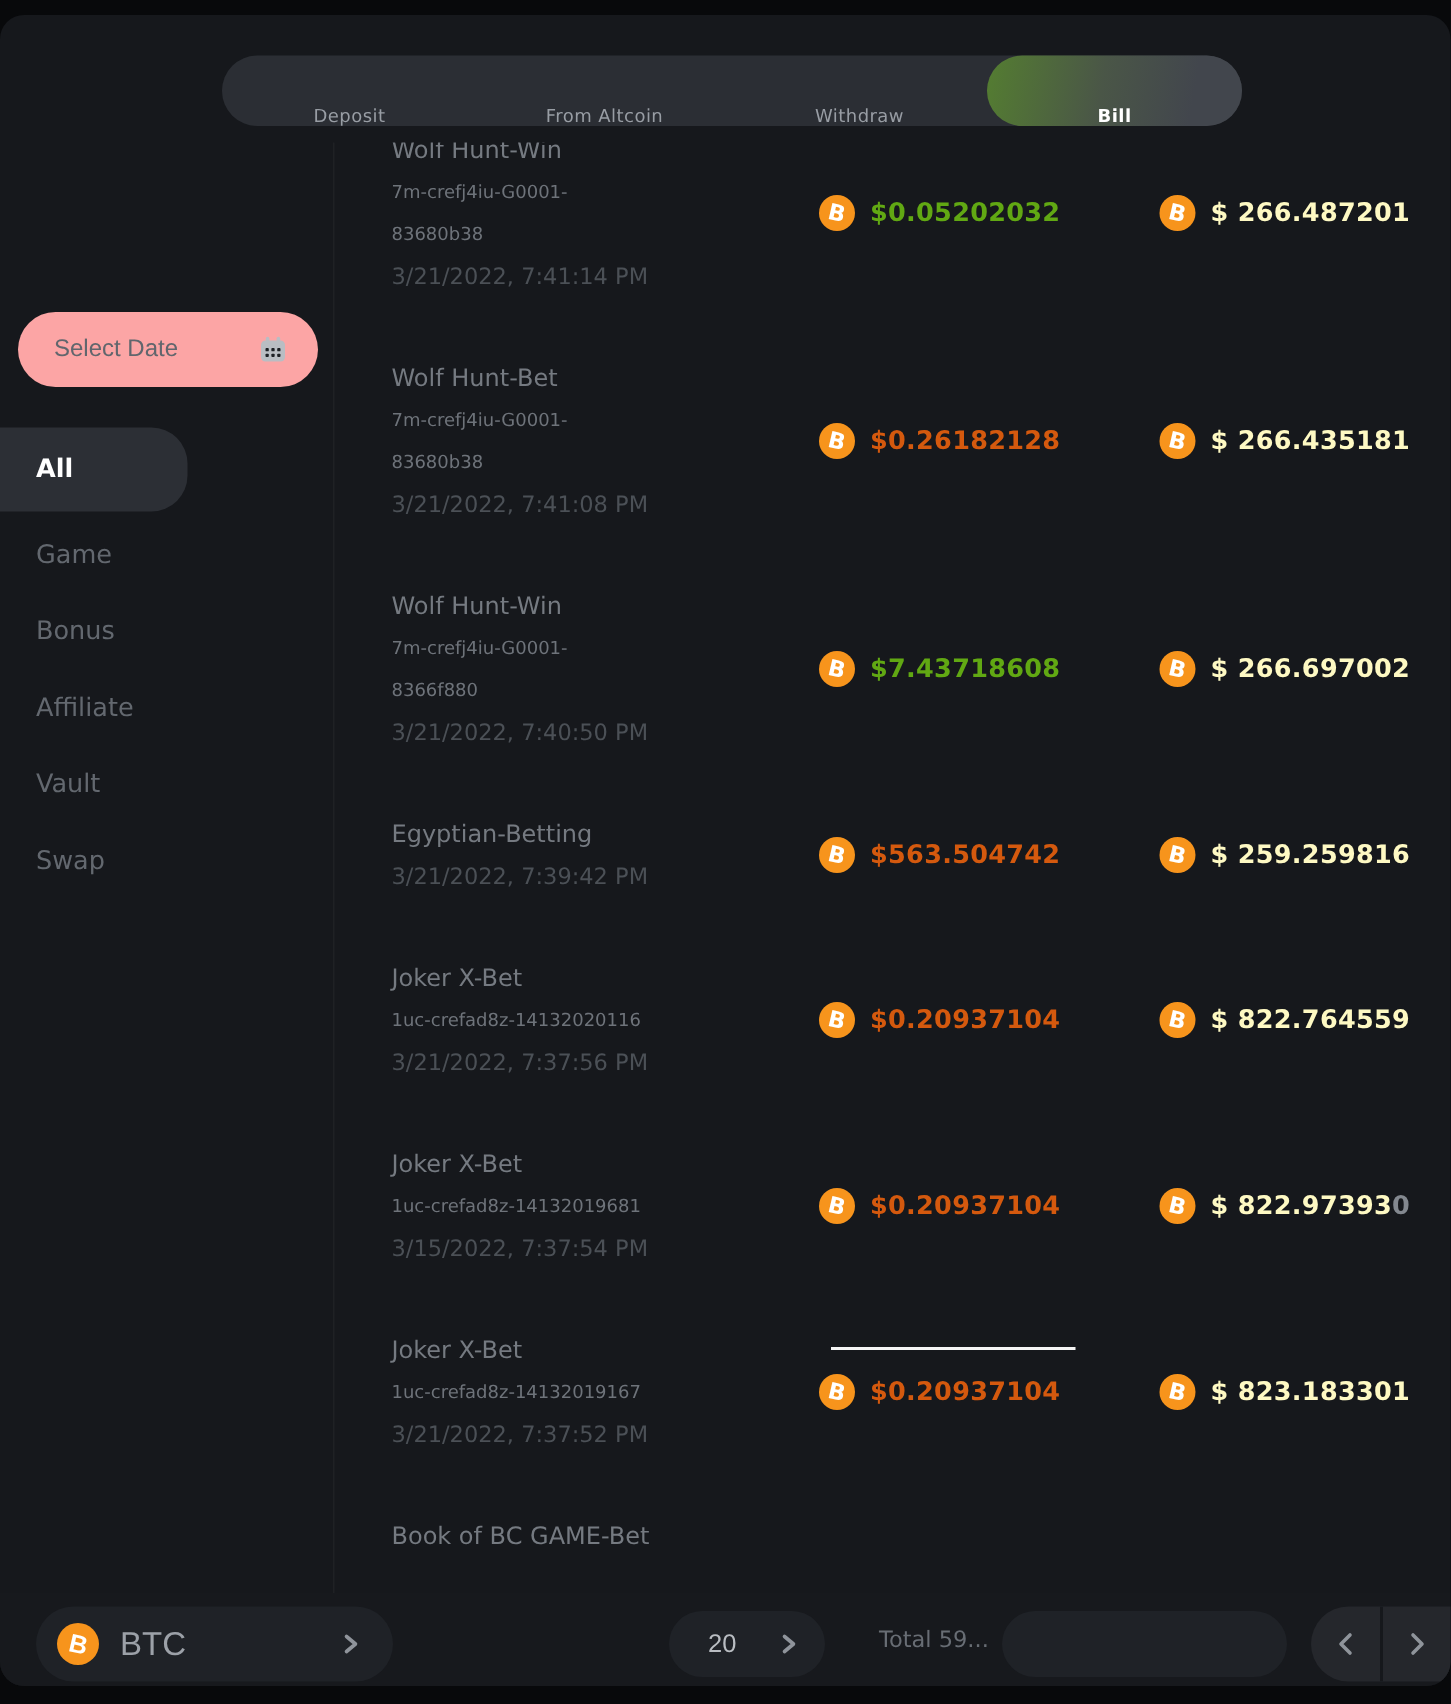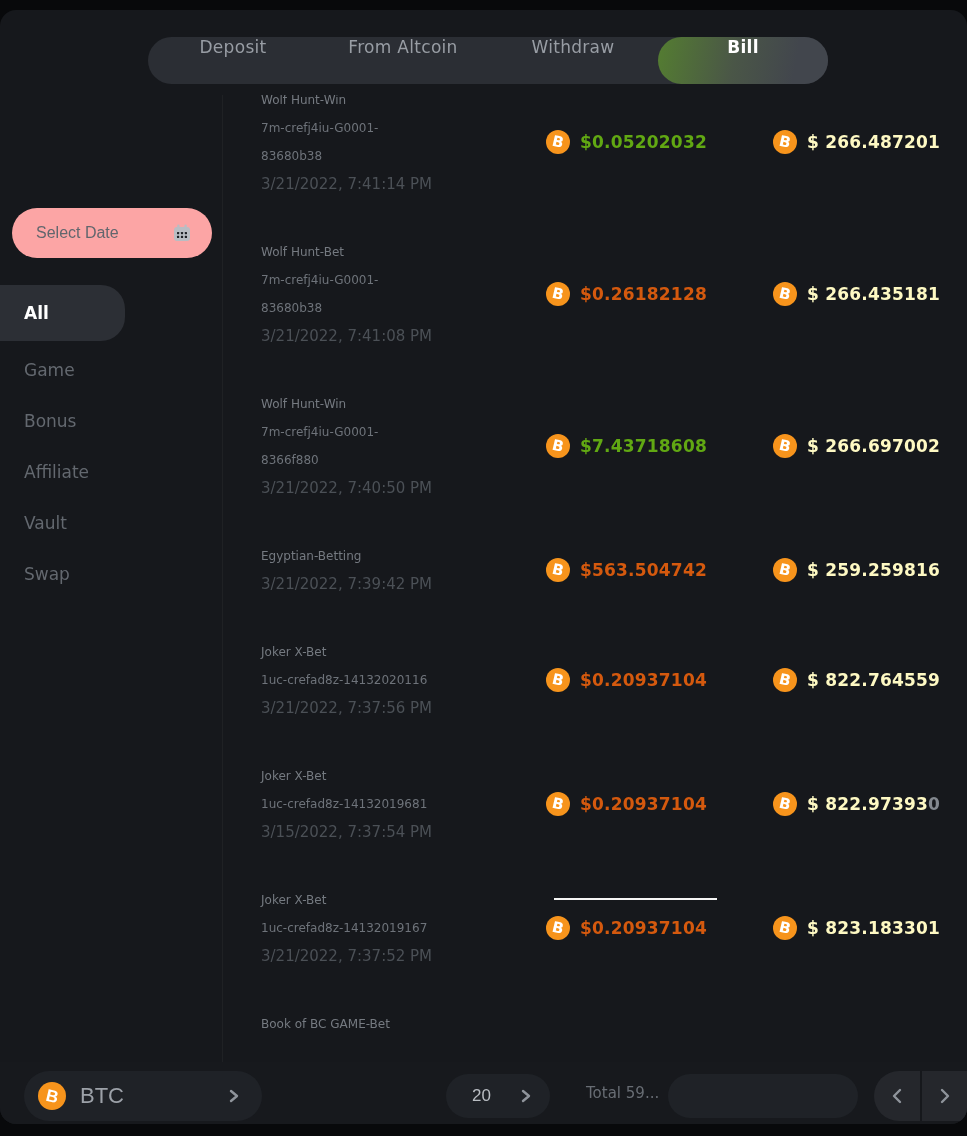--- a/index.html
+++ b/index.html
@@ -5,22 +5,22 @@
   * { margin:0; padding:0; box-sizing:border-box; }
   html,body { width:967px; height:1136px; background:#08090b; font-family:"DejaVu Sans","Liberation Sans",sans-serif; overflow:hidden; }
 
   .panel { position:absolute; left:0; top:10px; width:967px; height:1114px;
            background:#16181c; border-radius:16px; overflow:hidden; }
 
   
   .tabbar { position:absolute; left:0; top:0; width:100%; height:85px; }
   .tabs { position:absolute; left:148px; top:27px; width:680px; height:47px;
           background:#2b2e34; border-radius:24px; display:flex; }
-  .tab { flex:1; display:flex; align-items:flex-start; justify-content:center;
-         color:#989da4; font-size:17px; letter-spacing:.3px; cursor:pointer;
+  .tab { flex:1; display:flex; align-items:flex-end; justify-content:center;
+         color:#989da4; font-size:12px; letter-spacing:.3px; cursor:pointer;
          border-radius:24px; }
   .tab.active { background:linear-gradient(100deg,#547d31 0%,#4a5647 45%,#42464d 80%);
                 color:#ffffff; font-weight:bold; }
 
   
   .sidebar { position:absolute; left:0; top:85px; width:222px; bottom:0; }
   .date-pill { position:absolute; left:12px; top:113px; width:200px; height:50px;
                background:#fca5a5; border:none; border-radius:25px; display:flex;
                align-items:center; padding:0 20px 0 24px; cursor:pointer; }
   .date-pill .ph { color:#61666d; font-size:16px; flex:1; text-align:left; }
@@ -30,21 +30,21 @@
   .filter.active { background:#2c2f35; border-radius:0 24px 24px 0;
                    width:125px; height:56px; color:#ffffff; font-weight:bold;
                    margin-bottom:3px; }
 
   
   .list { position:absolute; left:222px; right:0; top:85px; bottom:0;
           overflow:hidden; border-left:1px solid rgba(255,255,255,0.04); }
   .rows { padding:0 0 0 38px; margin-top:-9px; }
   .row { display:flex; align-items:center; margin-bottom:40px; cursor:pointer; }
   .cell-info { width:285px; }
-  .t-title { color:#757a81; font-size:12px; line-height:28px; }
+  .t-title { color:#757a81; font-size:16px; line-height:28px; }
   .t-id    { color:#6e737a; font-size:12px; line-height:28px; }
   .t-date  { color:#4b5056; font-size:15px; line-height:28px; }
   .cell-amount { width:227px; display:flex; align-items:center; }
   .cell-balance { flex:1; display:flex; align-items:center; }
   .btc-icon { width:24px; height:24px; border-radius:50%; background:#f7941c;
               display:inline-flex; align-items:center; justify-content:center;
               flex:none; }
   .btc-icon .b { color:#ffffff; font-weight:bold; font-size:15px;
                  transform:rotate(13deg); line-height:1; }
   .amt { margin-left:10px; font-size:17px; font-weight:bold; letter-spacing:.2px; }

